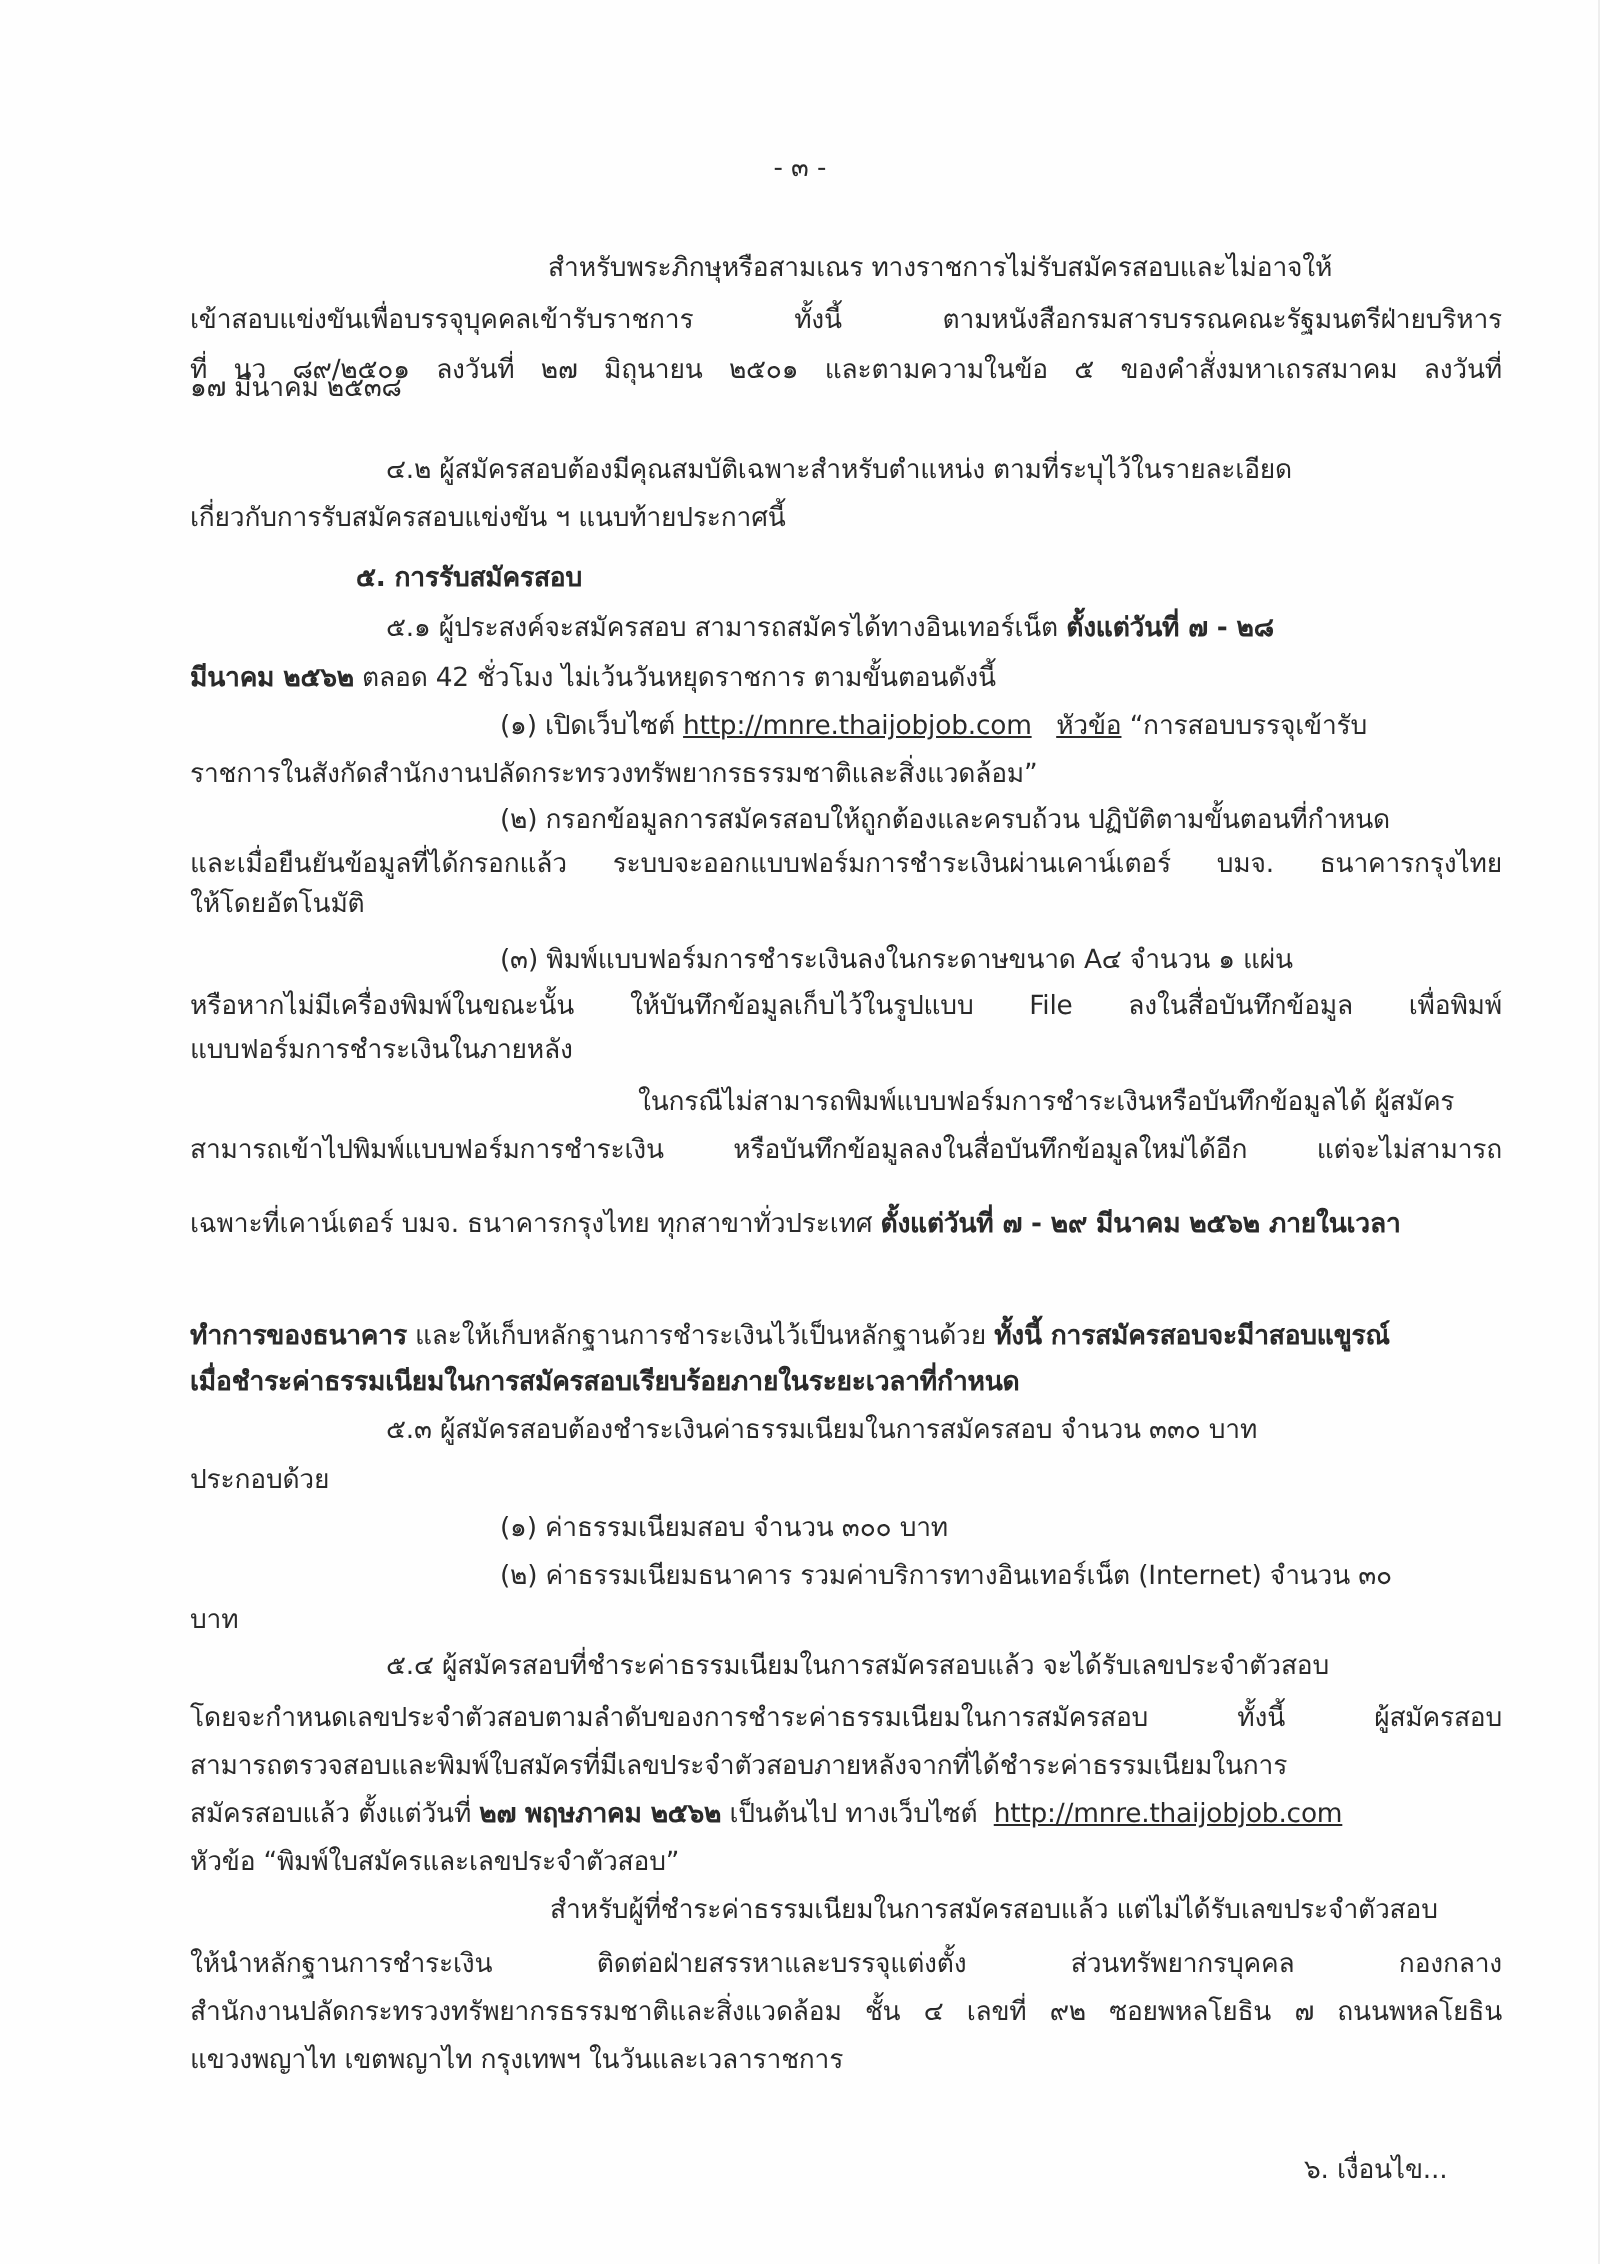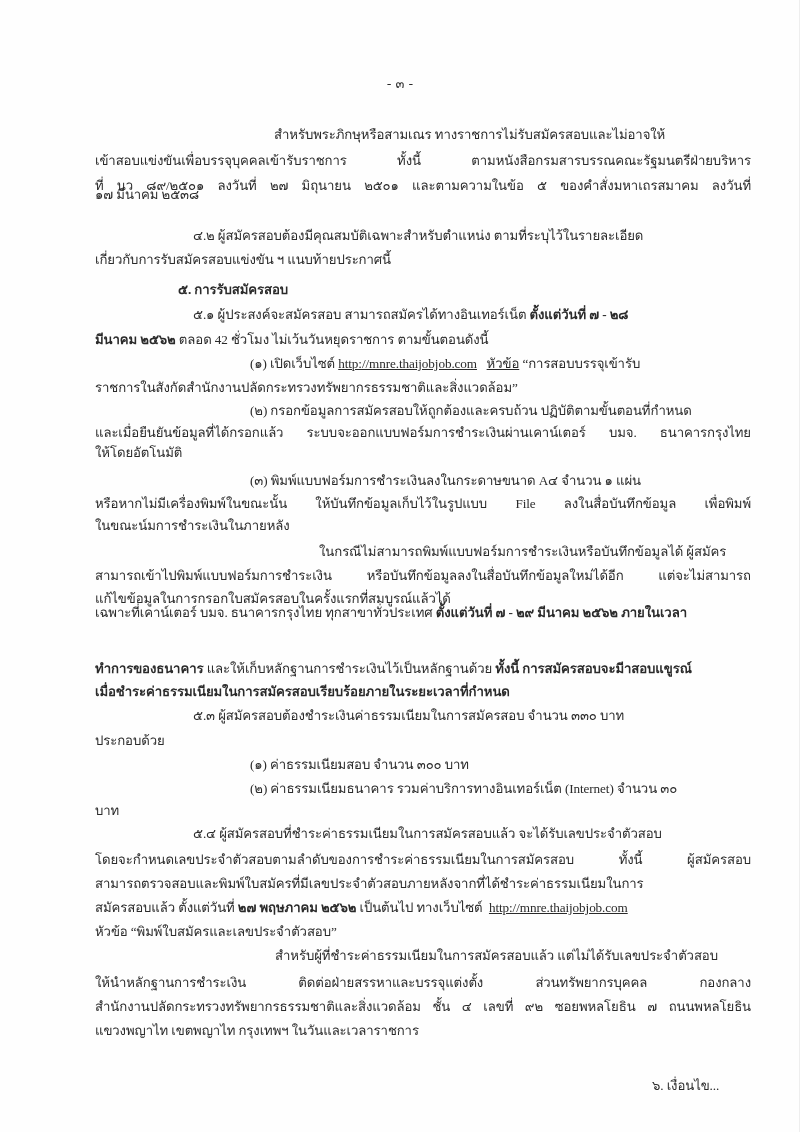--- a/index.html
+++ b/index.html
@@ -1,21 +1,21 @@
 <!DOCTYPE html>
 <html><head>
 <meta charset="utf-8">
 <style>
   html, body { margin: 0; padding: 0; }
   body {
     width: 800px; height: 1132px; background: #ffffff; position: relative; overflow: hidden;
     font-family: "DejaVu Sans", sans-serif; color: #2a2a2a;
   }
   .page { position: absolute; left: 0; top: 0; width: 800px; height: 1132px; background: #fefefe; border-right: 1px solid #eeeeee; box-sizing: border-box; }
-  .ln { position: absolute; font-size: 13.2px; line-height: 18px; white-space: nowrap; letter-spacing: -0.1px; font-family: Liberation Serif, serif; }
+  .ln { position: absolute; font-size: 13.2px; line-height: 18px; white-space: nowrap; letter-spacing: -0.1px; }
   .b { font-weight: bold; }
   .u { text-decoration: underline; }
   .pn { position: absolute; left: 0; width: 800px; text-align: center; top: 73px; font-size: 13px; }
   .just { text-align: justify; text-align-last: justify; width: 656px; }
 </style>
 </head>
 <body>
 
 <div class="page">
   <div class="pn">- ๓ -</div>
@@ -40,25 +40,24 @@
     <span>(๑)  เปิดเว็บไซต์ </span><span class="u">http://mnre.thaijobjob.com</span><span style="white-space:pre">   </span><span class="u">หัวข้อ</span><span> “การสอบบรรจุเข้ารับ</span>
   </div>
   <div class="ln" style="left:95px;top:379px">ราชการในสังกัดสำนักงานปลัดกระทรวงทรัพยากรธรรมชาติและสิ่งแวดล้อม”</div>
 
   <div class="ln" style="left:250px;top:402px">(๒)  กรอกข้อมูลการสมัครสอบให้ถูกต้องและครบถ้วน ปฏิบัติตามขั้นตอนที่กำหนด</div>
   <div class="ln just" style="left:95px;top:424px">และเมื่อยืนยันข้อมูลที่ได้กรอกแล้ว ระบบจะออกแบบฟอร์มการชำระเงินผ่านเคาน์เตอร์ บมจ. ธนาคารกรุงไทย</div>
   <div class="ln" style="left:95px;top:444px">ให้โดยอัตโนมัติ</div>
 
   <div class="ln" style="left:250px;top:472px">(๓)  พิมพ์แบบฟอร์มการชำระเงินลงในกระดาษขนาด  A๔  จำนวน  ๑  แผ่น</div>
   <div class="ln just" style="left:95px;top:495px">หรือหากไม่มีเครื่องพิมพ์ในขณะนั้น ให้บันทึกข้อมูลเก็บไว้ในรูปแบบ File ลงในสื่อบันทึกข้อมูล เพื่อพิมพ์</div>
-  <div class="ln" style="left:95px;top:517px">ในขณะน์มการชำระเงินในภายหลัง</div>
+  <div class="ln" style="left:95px;top:517px">แบบฟอร์มการชำระเงินในภายหลัง</div>
 
   <div class="ln" style="left:319px;top:543px">ในกรณีไม่สามารถพิมพ์แบบฟอร์มการชำระเงินหรือบันทึกข้อมูลได้ ผู้สมัคร</div>
   <div class="ln just" style="left:95px;top:567px">สามารถเข้าไปพิมพ์แบบฟอร์มการชำระเงิน หรือบันทึกข้อมูลลงในสื่อบันทึกข้อมูลใหม่ได้อีก แต่จะไม่สามารถ</div>
-  <div class="ln" style="left:95px;top:590px">แก้ไขข้อมูลในการกรอกใบสมัครสอบในครั้งแรกที่สมบูรณ์แล้วได้</div>
 
   <div class="ln" style="left:95px;top:604px">
     <span>เฉพาะที่เคาน์เตอร์  บมจ.  ธนาคารกรุงไทย ทุกสาขาทั่วประเทศ </span><span class="b">ตั้งแต่วันที่ ๗ - ๒๙ มีนาคม ๒๕๖๒ ภายในเวลา</span>
   </div>
   <div class="ln" style="left:95px;top:660px">
     <span class="b">ทำการของธนาคาร</span><span> และให้เก็บหลักฐานการชำระเงินไว้เป็นหลักฐานด้วย </span><span class="b">ทั้งนี้ การสมัครสอบจะมีาสอบแขูรณ์</span>
   </div>
   <div class="ln b" style="left:95px;top:683px">เมื่อชำระค่าธรรมเนียมในการสมัครสอบเรียบร้อยภายในระยะเวลาที่กำหนด</div>
 
   <div class="ln" style="left:193px;top:707px">๕.๓ ผู้สมัครสอบต้องชำระเงินค่าธรรมเนียมในการสมัครสอบ จำนวน ๓๓๐ บาท</div>

